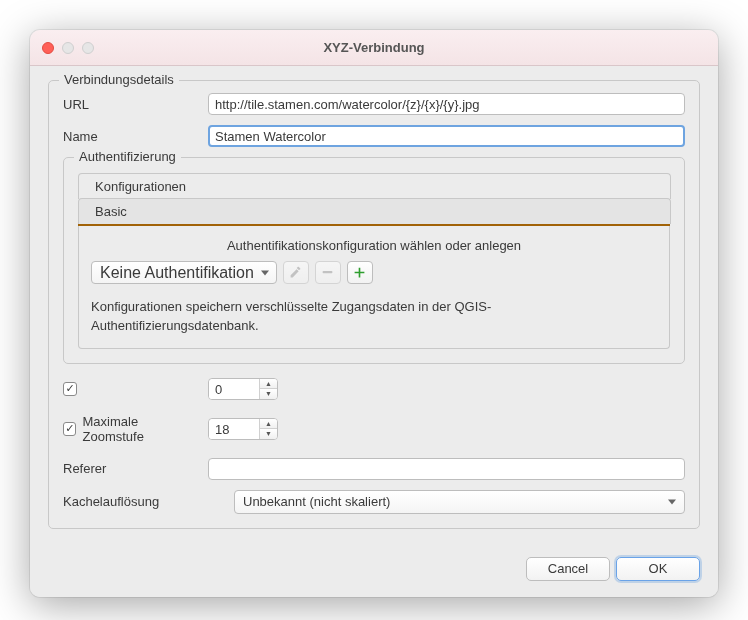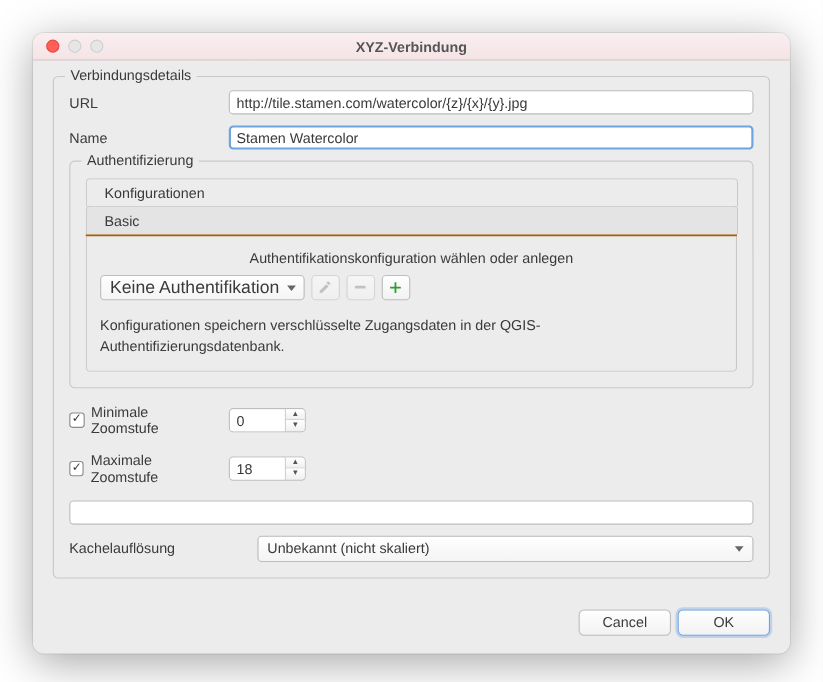--- a/index.html
+++ b/index.html
@@ -12,21 +12,21 @@
     background: #fff;
   }
   .window {
     width: 688px;
     border-radius: 10px;
     box-shadow: 0 8px 40px rgba(0,0,0,0.35), 0 0 0 1px rgba(0,0,0,0.08);
     overflow: hidden;
     background: #ececec;
   }
   .titlebar {
-    height: 25px;
+    height: 36px;
     background: linear-gradient(#faeef0, #f4e4e6);
     border-bottom: 1px solid #d9c6c9;
     display: flex;
     align-items: center;
     position: relative;
   }
   .traffic {
     display: flex;
     gap: 8px;
     padding-left: 12px;
@@ -302,21 +302,20 @@
                 </svg>
             </div>
           </div>
           <div class="auth-hint">Konfigurationen speichern verschlüsselte Zugangsdaten in der QGIS-Authentifizierungsdatenbank.</div>
         </div>
       </div>
 
       <div class="check-row">
         <div class="check-area">
           <span class="checkbox">✓</span>
-          <span>Minimale Zoomstufe</span>
         </div>
         <div class="numwrap">
           <input type="text" value="0" style="">
           <div class="spinners">
             <div class="sp">▲</div>
             <div class="sp">▼</div>
           </div>
         </div>
       </div>
 
@@ -328,20 +327,21 @@
         <div class="numwrap">
           <input type="text" value="18" style="">
           <div class="spinners">
             <div class="sp">▲</div>
             <div class="sp">▼</div>
           </div>
         </div>
       </div>
 
       <div class="row" style="margin-top:14px;">
+        <div class="lbl">Referer</div>
         <input type="text" value="" style="">
       </div>
 
       <div class="row">
         <div class="lbl">Kachelauflösung</div>
         <div class="select-full">
           <span>Unbekannt (nicht skaliert)</span>
         </div>
       </div>
     </div>

